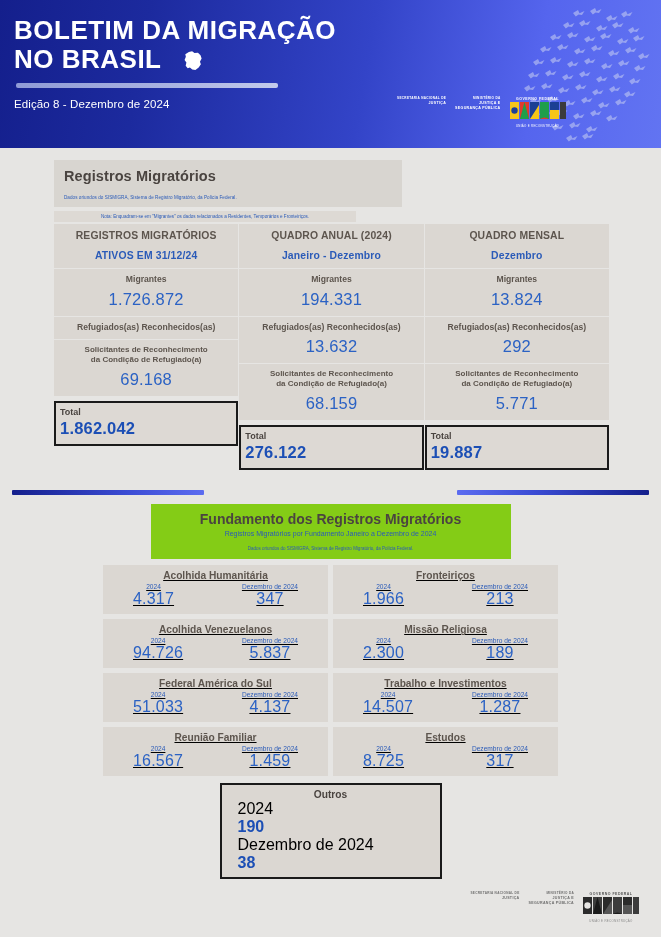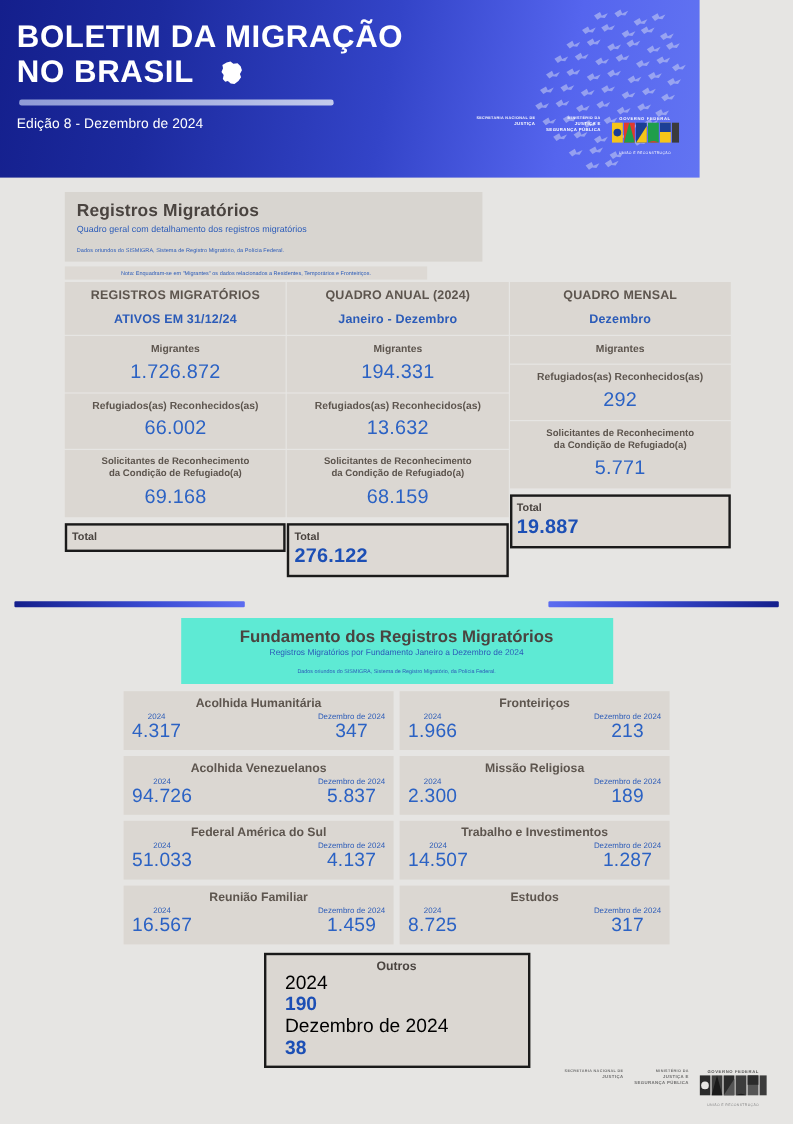--- a/index.html
+++ b/index.html
@@ -10,21 +10,21 @@
     height: 937px;
     background: #e6e5e3;
     font-family: "Liberation Sans", sans-serif;
     overflow: hidden;
     position: relative;
   }
 
   
   .header {
     position: relative;
-    width: 583px;
+    width: 661px;
     height: 148px;
     background: linear-gradient(100deg, #141f8c 0%, #1c2a9e 22%, #3344c8 55%, #5565ee 80%, #6274f2 100%);
     overflow: hidden;
   }
   .birds-wrap {
     position: absolute;
     right: 8px;
     top: 6px;
     width: 175px;
     height: 138px;
@@ -149,37 +149,37 @@
     left: 12px; width: 192px;
     background: linear-gradient(90deg, #141f8c 0%, #3b4cd4 60%, #5c6cf0 100%);
   }
   .bar-right {
     right: 12px; width: 192px;
     background: linear-gradient(90deg, #5c6cf0 0%, #3b4cd4 40%, #141f8c 100%);
   }
 
   
   .fund-head {
-    background: #5eead4;
+    background: #84cc16;
     width: 360px;
     margin: 0 auto;
     padding: 7px 10px 8px;
     text-align: center;
   }
   .fund-head h2 { color: #4a4440; font-size: 14px; font-weight: bold; }
   .fund-head .fsub { color: #2b5bb8; font-size: 7px; margin-top: 3px; }
   .fund-head .fsrc { color: #2b5bb8; font-size: 4.5px; margin-top: 9px; }
 
   .fund-grid {
     width: 455px; margin: 6px auto 0;
     display: flex; flex-direction: column; gap: 5px;
   }
   .fund-row { display: flex; gap: 5px; }
   .fcard {
-    flex: 1; background: #dbd7d2; padding: 5px 7px 6px;
+    flex: 1; background: #dbd7d2; padding: 5px 30px 6px; text-decoration: underline;
   }
   .fcard .ftitle {
     color: #5d554e; font-size: 10.2px; font-weight: bold; text-align: center;
   }
   .fcard .frow {
     display: flex; justify-content: space-between; align-items: flex-end; margin-top: 2px;
   }
   .fcard .fblock { text-align: center; }
   .fcard .fyear { color: #2b5bb8; font-size: 6.6px; }
   .fcard .fval { color: #2b62c4; font-size: 16px; letter-spacing: .2px; }
@@ -320,48 +320,47 @@
       </svg>
       <div class="ur">UNIÃO E RECONSTRUÇÃO</div>
     </div>
   </div>
 </div>
 
 <div class="content">
 
   <div class="panel-head">
     <h2>Registros Migratórios</h2>
-    <div class="panel-sub">Quadro geral com detalhamento dos registros migratórios</div>
     <div class="panel-src">Dados oriundos do SISMIGRA, Sistema de Registro Migratório, da Polícia Federal.</div>
   </div>
 
   <div class="note-bar">Nota: Enquadram-se em "Migrantes" os dados relacionados a Residentes, Temporários e Fronteiriços.</div>
 
   <div class="table">
 
     <div class="col">
       <div class="cell cell-head">
         <div class="h1">REGISTROS MIGRATÓRIOS</div>
         <div class="h2">ATIVOS EM 31/12/24</div>
       </div>
       <div class="cell cell-data">
         <div class="lbl">Migrantes</div>
         <div class="val">1.726.872</div>
       </div>
       <div class="cell cell-data">
         <div class="lbl">Refugiados(as) Reconhecidos(as)</div>
-        <div class="val">66.002</div>
       </div>
       <div class="cell cell-data tall">
         <div class="lbl" style="white-space:pre-line">Solicitantes de Reconhecimento
 da Condição de Refugiado(a)</div>
         <div class="val">69.168</div>
       </div>
       <div class="cell-total">
         <div class="lbl">Total</div>
+        <div class="val">1.862.042</div>
       </div>
     </div>
 
     <div class="col">
       <div class="cell cell-head">
         <div class="h1">QUADRO ANUAL (2024)</div>
         <div class="h2">Janeiro - Dezembro</div>
       </div>
       <div class="cell cell-data">
         <div class="lbl">Migrantes</div>
@@ -382,20 +381,21 @@
       </div>
     </div>
 
     <div class="col">
       <div class="cell cell-head">
         <div class="h1">QUADRO MENSAL</div>
         <div class="h2">Dezembro</div>
       </div>
       <div class="cell cell-data">
         <div class="lbl">Migrantes</div>
+        <div class="val">13.824</div>
       </div>
       <div class="cell cell-data">
         <div class="lbl">Refugiados(as) Reconhecidos(as)</div>
         <div class="val">292</div>
       </div>
       <div class="cell cell-data tall">
         <div class="lbl" style="white-space:pre-line">Solicitantes de Reconhecimento
 da Condição de Refugiado(a)</div>
         <div class="val">5.771</div>
       </div>

